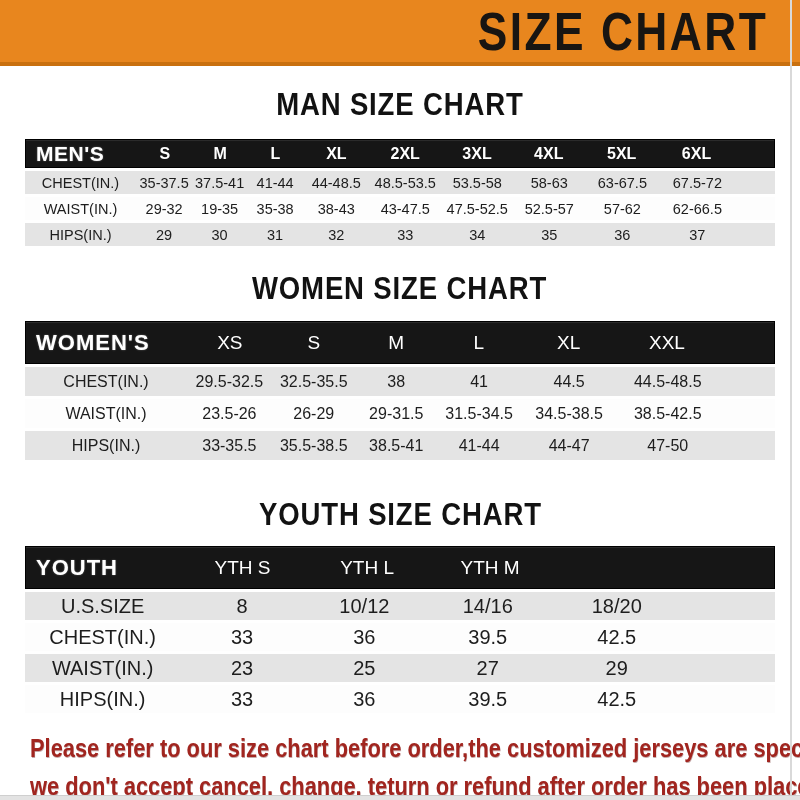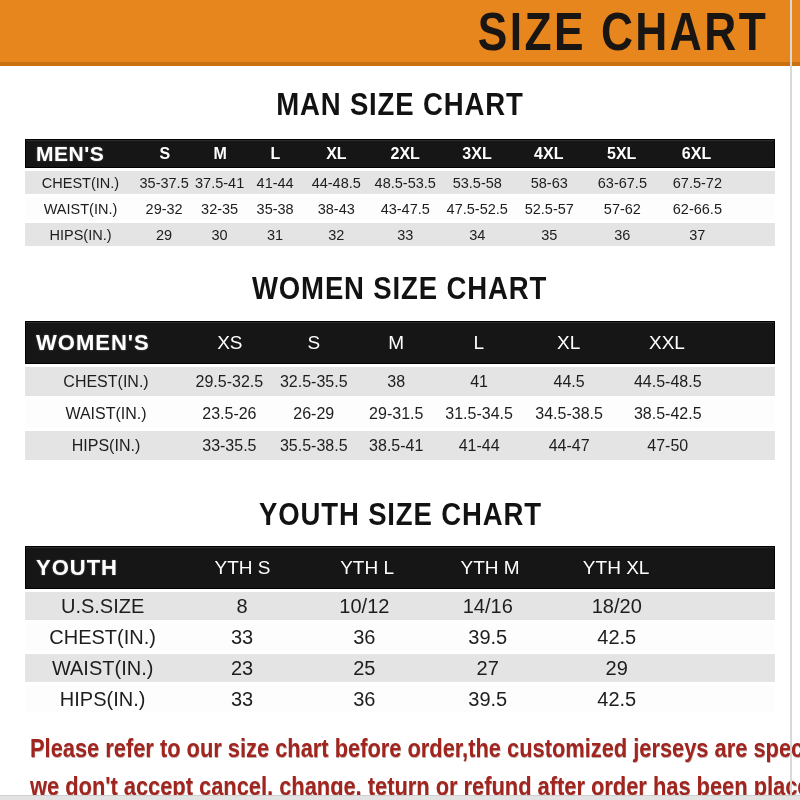--- a/index.html
+++ b/index.html
@@ -140,21 +140,21 @@
     <div class="cell c5">48.5-53.5</div>
     <div class="cell c6">53.5-58</div>
     <div class="cell c7">58-63</div>
     <div class="cell c8">63-67.5</div>
     <div class="cell c9">67.5-72</div>
     <div class="cell csp"></div>
   </div>
   <div class="trow trow-data row-white">
     <div class="cell cell-label c0">WAIST(IN.)</div>
     <div class="cell c1">29-32</div>
-    <div class="cell c2">32-35</div>
+    <div class="cell c2">19-35</div>
     <div class="cell c3">35-38</div>
     <div class="cell c4">38-43</div>
     <div class="cell c5">43-47.5</div>
     <div class="cell c6">47.5-52.5</div>
     <div class="cell c7">52.5-57</div>
     <div class="cell c8">57-62</div>
     <div class="cell c9">62-66.5</div>
     <div class="cell csp"></div>
   </div>
   <div class="trow trow-data row-gray">
@@ -222,21 +222,20 @@
 <h2 class="section-title st-youth">
   <span>YOUTH SIZE CHART</span>
 </h2>
 
 <div class="size-table t-youth">
   <div class="trow trow-head">
     <div class="cell cell-corner c0">YOUTH</div>
     <div class="cell cell-size c1">YTH S</div>
     <div class="cell cell-size c3">YTH L</div>
     <div class="cell cell-size c2">YTH M</div>
-    <div class="cell cell-size c4">YTH XL</div>
     <div class="cell csp"></div>
   </div>
   <div class="trow trow-data row-gray">
     <div class="cell cell-label c0">U.S.SIZE</div>
     <div class="cell c1">8</div>
     <div class="cell c2">10/12</div>
     <div class="cell c3">14/16</div>
     <div class="cell c4">18/20</div>
     <div class="cell csp"></div>
   </div>

